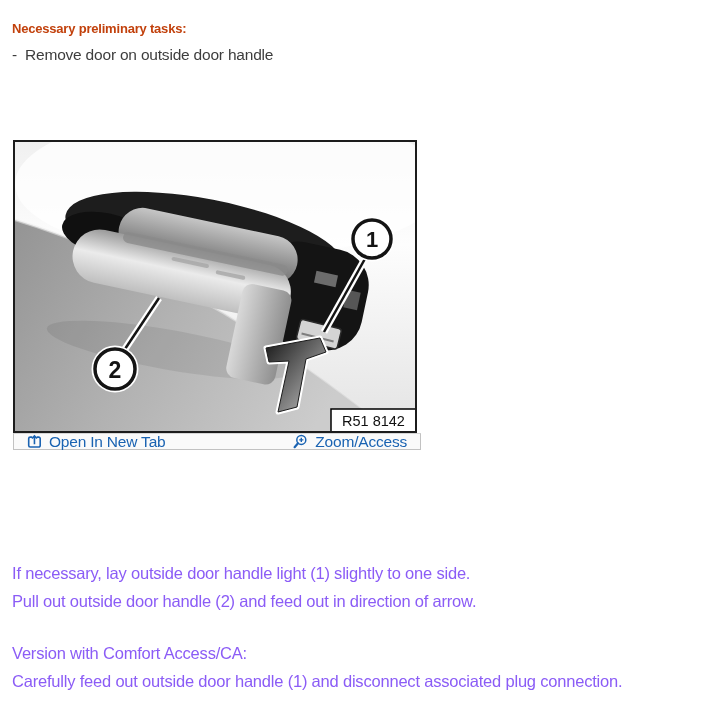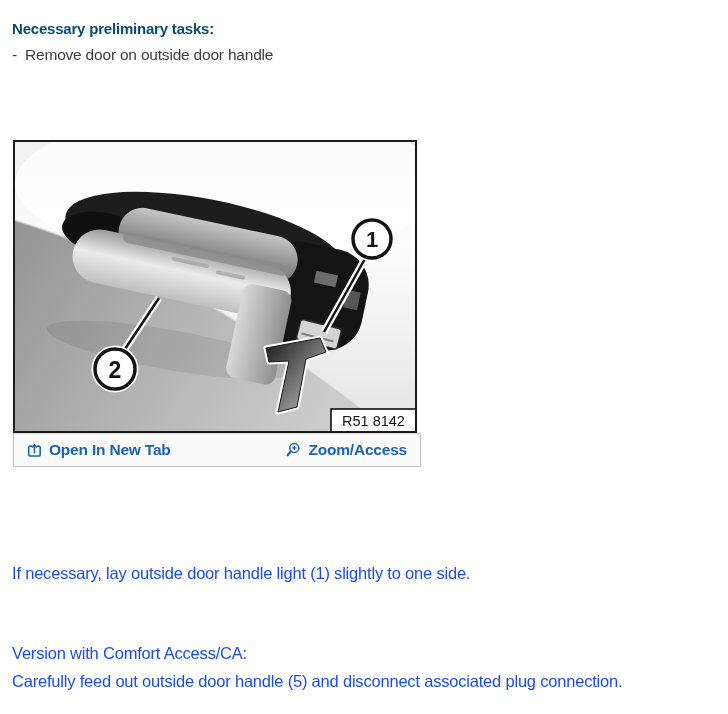--- a/index.html
+++ b/index.html
@@ -5,53 +5,52 @@
   * { margin: 0; padding: 0; box-sizing: border-box; }
   html, body { background: #ffffff; }
   body {
     width: 728px; height: 714px;
     position: relative;
     font-family: "Liberation Sans", "DejaVu Sans", sans-serif;
     color: #3b3b3b;
     overflow: hidden;
   }
   .intro { position: absolute; left: 12px; top: 19px; letter-spacing: -0.2px; }
-  .intro-title { font-size: 15px; font-weight: bold; color: #0c4a6e; line-height: 20px; }
+  .intro-title { font-size: 13px; font-weight: bold; color: #c2410c; line-height: 20px; }
   .intro-item { margin-top: 6px; font-size: 15.5px; color: #3d3d3d; line-height: 20px; display: flex; }
   .intro-item .dash { width: 13px; text-align: left; flex: 0 0 auto; }
 
   .figure { position: absolute; left: 13px; top: 140px; width: 408px; }
   .photo {
     width: 404px; height: 293px;
     border: 2px solid #1c1c1c;
     background: #f4f4f4;
     overflow: hidden;
   }
   .photo svg { display: block; }
   .figure-toolbar {
-    width: 408px; height: 34px;
+    width: 408px; height: 17px;
     margin-top: 0px;
     background: #fafafa;
     border: 1px solid #c2c2c2;
     border-top: 1px solid #d6d6d6;
     display: flex; align-items: center; justify-content: space-between;
     padding: 0 13px;
-    font-weight: bold;
   }
   .fig-link {
     color: #1a63b2;
     font-size: 15.5px;
     letter-spacing: -0.2px;
     text-decoration: none;
     display: inline-flex; align-items: center; gap: 7px;
     cursor: pointer;
   }
   .fig-link svg { flex: 0 0 auto; }
 
-  .para { position: absolute; left: 12px; font-size: 16.5px; line-height: 27.5px; color: #1d4ed8; letter-spacing: -0.2px; }
+  .para { position: absolute; left: 12px; font-size: 16.5px; line-height: 27.5px; color: #8b5cf6; letter-spacing: -0.2px; }
   .para-1 { top: 560px; }
   .para-2 { top: 640px; }
 </style>
 </head>
 <body>
 
 <div class="intro">
   <div class="intro-title">Necessary preliminary tasks:</div>
   <div class="intro-item">
     <span class="dash">-</span>
@@ -163,18 +162,19 @@
         <path d="M9.3,3.8 V8 M7.2,5.9 H11.4" fill="none" stroke="#1a63b2" stroke-width="1.4"></path>
         <path d="M6,9.3 L2.6,13.2" fill="none" stroke="#1a63b2" stroke-width="2.2" stroke-linecap="round"></path>
       </svg>
       <span>Zoom/Access</span>
     </a>
   </div>
 </div>
 
 <div class="para para-1">
   <div>If necessary, lay outside door handle light (1) slightly to one side.</div>
+  <div>Pull out outside door handle (2) and feed out in direction of arrow.</div>
 </div>
 
 <div class="para para-2">
   <div>Version with Comfort Access/CA:</div>
-  <div>Carefully feed out outside door handle (5) and disconnect associated plug connection.</div>
+  <div>Carefully feed out outside door handle (1) and disconnect associated plug connection.</div>
 </div>
 
 </body></html>

